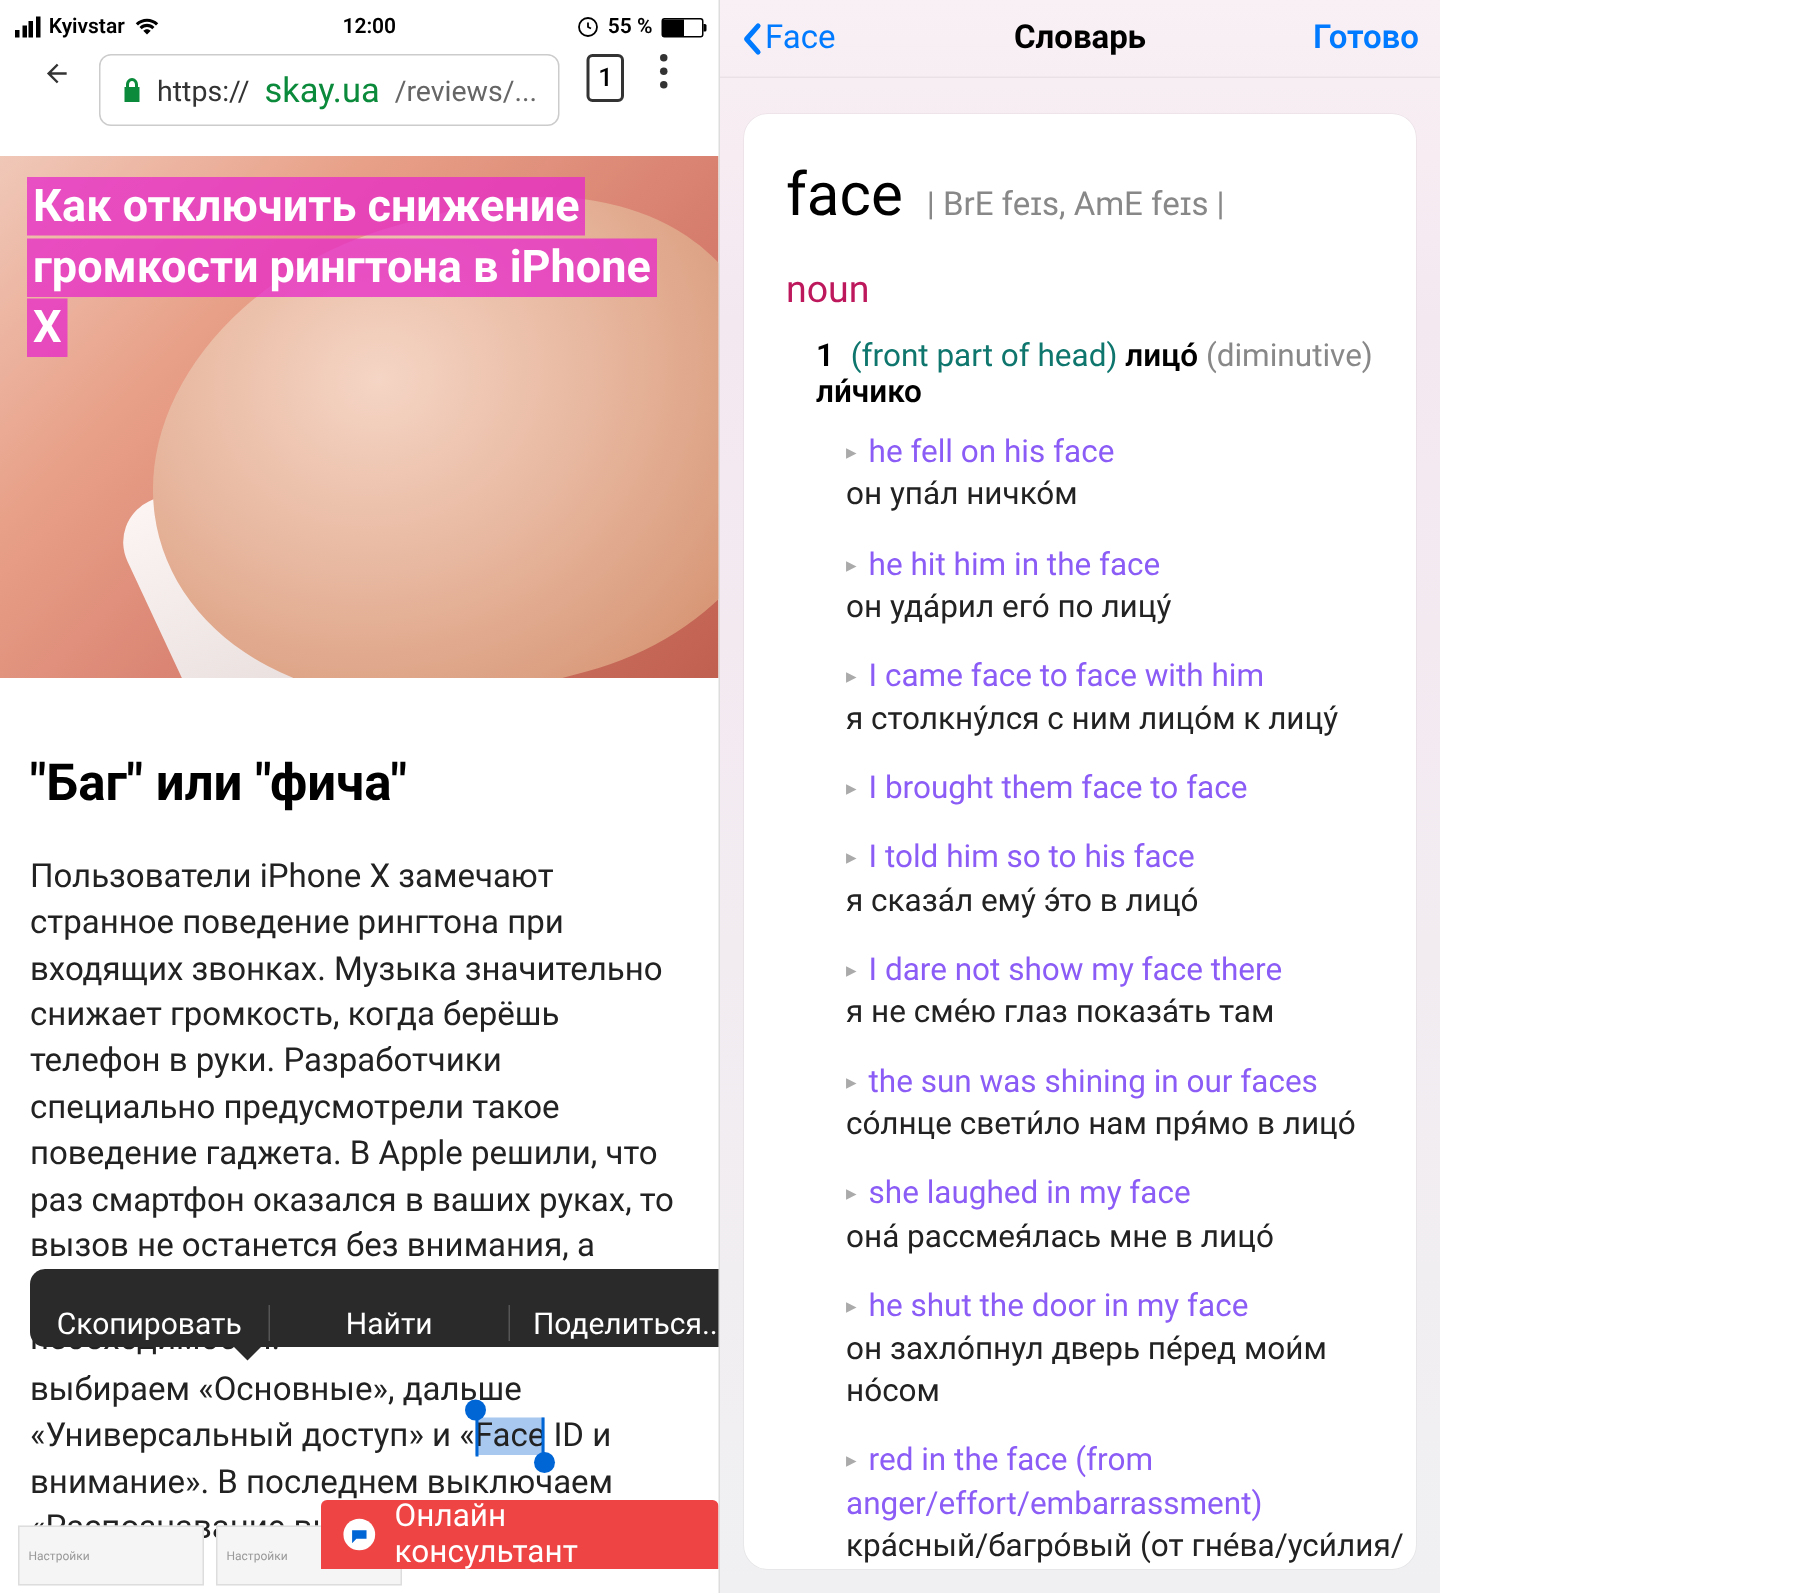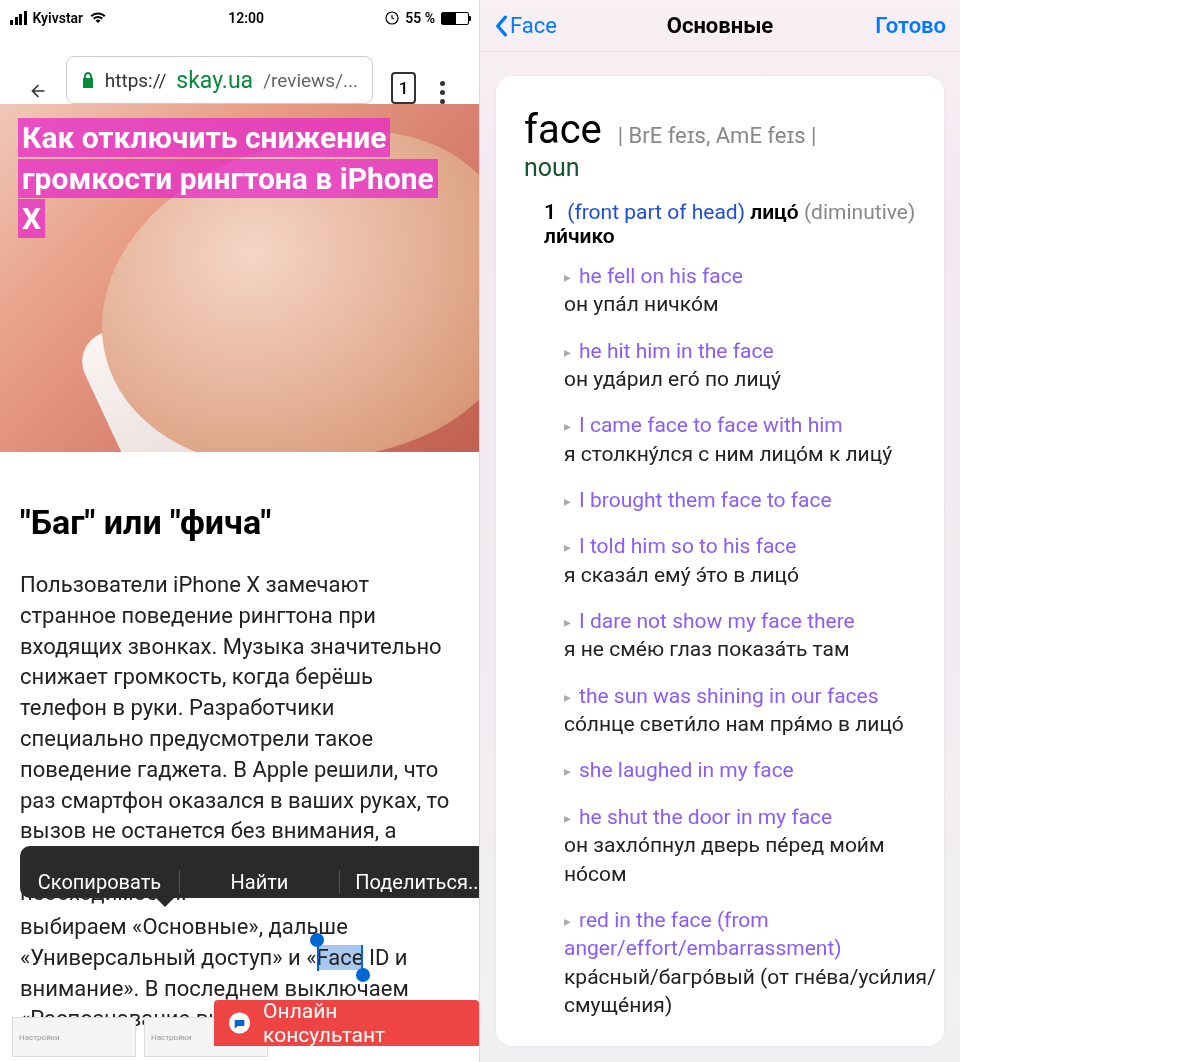--- a/index.html
+++ b/index.html
@@ -12,21 +12,21 @@
   .sb-left { display: flex; align-items: center; gap: 6px; }
   .sb-right { display: flex; align-items: center; gap: 6px; }
   .signal { display: flex; align-items: flex-end; gap: 1.5px; }
   .signal span { width: 3px; background: #000; }
   .signal span:nth-child(1){height:5px;} .signal span:nth-child(2){height:8px;} .signal span:nth-child(3){height:11px;} .signal span:nth-child(4){height:14px;}
   .wifi-icon { width: 18px; height: 14px; }
   .battery-outline { width: 28px; height: 13px; border: 1px solid #000; border-radius: 2px; position: relative; }
   .battery-outline::after { content:""; position:absolute; right:-3px; top:3px; width:2px; height:5px; background:#000; border-radius:0 1px 1px 0; }
   .battery-fill { height:100%; width:55%; background:#000; }
 
-  .chrome-bar { height: 68px; display:flex; align-items:flex-end; padding: 0 28px; gap: 18px; }
+  .chrome-bar { height: 68px; display:flex; align-items:flex-start; padding: 0 28px; gap: 18px; }
   .back-arrow { width: 26px; height: 26px; }
   .url-box { flex:1; height: 48px; border:1px solid #ccc; border-radius: 8px; display:flex; align-items:center; padding:0 14px; gap:10px; background:#fff; }
   .lock-icon { width:14px; height:16px; fill:#0a8a3a; }
   .url-domain { color:#0a8a3a; font-size:23px; }
   .url-rest { color:#666; font-size:19px; }
   .tab-box { width:32px; height:32px; border:2px solid #333; border-radius:4px; display:flex; align-items:center; justify-content:center; font-size:17px; font-weight:500; }
   .menu-dots { width:22px; display:flex; flex-direction:column; gap:4px; align-items:center; }
   .menu-dots span { width:5px; height:5px; background:#333; border-radius:50%; }
 
   .hero { position:relative; width:100%; height: 348px; background: linear-gradient(135deg, #f0c8b8 0%, #e8a088 30%, #d88070 60%, #c06050 100%); overflow:hidden; }
@@ -60,24 +60,24 @@
 
   
   .dict-nav { height:52px; display:flex; align-items:center; justify-content:space-between; padding:0 14px; border-bottom:1px solid rgba(0,0,0,0.05); }
   .dict-back { color:#007aff; font-size:22px; display:flex; align-items:center; gap:2px; }
   .dict-title { font-size:22px; font-weight:700; position:absolute; left:50%; transform:translateX(-50%); }
   .dict-done { color:#007aff; font-size:22px; font-weight:600; }
   .dict-card { margin:24px 16px 0; background:#fff; border-radius:16px; padding:30px 0 16px 28px; box-shadow:0 0 0 0.5px rgba(0,0,0,0.05); height: 970px; overflow:hidden; }
   .dict-bg { background: linear-gradient(180deg, #f8f0f4 0%, #f4e8f0 20%, #f0f0f2 100%); height:100%; }
   .headword { font-size:40px; font-weight:400; color:#000; display:inline; }
   .phonetic { font-size:22px; color:#888; margin-left:12px; }
-  .pos { font-size:25px; color:#14532d; }
+  .pos { font-size:25px; color:#be185d; margin-top:26px; }
   .sense { margin-top:18px; padding-left:20px; font-size:21px; }
   .sense-num { font-weight:600; margin-right:6px; }
-  .sense-gloss { color:#1d4ed8; }
+  .sense-gloss { color:#0f766e; }
   .sense-trans1 { color:#000; font-weight:600; }
   .sense-dim { color:#888; }
   .examples { margin-top:14px; padding-left:40px; }
   .example { font-size:21px; line-height:1.35; margin-bottom:18px; }
   .ex-bullet { color:#aaa; margin-right:8px; font-size:14px; display:inline-block; vertical-align:middle; }
   .ex-en { color:#8b5cf6; }
   .ex-note { color:#888; font-style:italic; }
   .ex-ru { color:#222; display:block; }
 </style>
 </head>
@@ -166,21 +166,21 @@
 </div>
 
 <div class="pane dict-bg">
   <div class="dict-nav">
     <div class="dict-back">
       <svg width="14" height="22" viewBox="0 0 12 20">
           <path d="M10 2 L3 10 L10 18" stroke="#007aff" stroke-width="3" fill="none" stroke-linecap="round" stroke-linejoin="round"></path>
         </svg>
       <span>Face</span>
     </div>
-    <div class="dict-title">Основные</div>
+    <div class="dict-title">Словарь</div>
     <div class="dict-done">Готово</div>
   </div>
 
   <div class="dict-card">
     <span class="headword">face</span>
     <span class="phonetic">| BrE feɪs, AmE feɪs |</span>
     <div class="pos">noun</div>
     <div class="sense">
       <span class="sense-num">1</span>
       <span class="sense-gloss">(front part of head)</span>
@@ -189,18 +189,18 @@
       <span class="sense-trans1">ли́чико</span>
     </div>
     <div class="examples" id="examples-container">
         <div class="example"><span class="ex-bullet">▸</span><span class="ex-en">he fell on his face</span><span class="ex-ru">он упа́л ничко́м</span></div>
         <div class="example"><span class="ex-bullet">▸</span><span class="ex-en">he hit him in the face</span><span class="ex-ru">он уда́рил его́ по лицу́</span></div>
         <div class="example"><span class="ex-bullet">▸</span><span class="ex-en">I came face to face with him</span><span class="ex-ru">я столкну́лся с ним лицо́м к лицу́</span></div>
         <div class="example"><span class="ex-bullet">▸</span><span class="ex-en">I brought them face to face</span></div>
         <div class="example"><span class="ex-bullet">▸</span><span class="ex-en">I told him so to his face</span><span class="ex-ru">я сказа́л ему́ э́то в лицо́</span></div>
         <div class="example"><span class="ex-bullet">▸</span><span class="ex-en">I dare not show my face there</span><span class="ex-ru">я не сме́ю глаз показа́ть там</span></div>
         <div class="example"><span class="ex-bullet">▸</span><span class="ex-en">the sun was shining in our faces</span><span class="ex-ru">со́лнце свети́ло нам пря́мо в лицо́</span></div>
-        <div class="example"><span class="ex-bullet">▸</span><span class="ex-en">she laughed in my face</span></div>
+        <div class="example"><span class="ex-bullet">▸</span><span class="ex-en">she laughed in my face</span><span class="ex-ru">она́ рассмея́лась мне в лицо́</span></div>
         <div class="example"><span class="ex-bullet">▸</span><span class="ex-en">he shut the door in my face</span><span class="ex-ru">он захло́пнул дверь пе́ред мои́м но́сом</span></div>
         <div class="example"><span class="ex-bullet">▸</span><span class="ex-en">red in the face (from anger/effort/embarrassment)</span><span class="ex-ru">кра́сный/багро́вый (от гне́ва/уси́лия/смуще́ния)</span></div>
       </div>
   </div>
 </div>
 
 </body></html>

